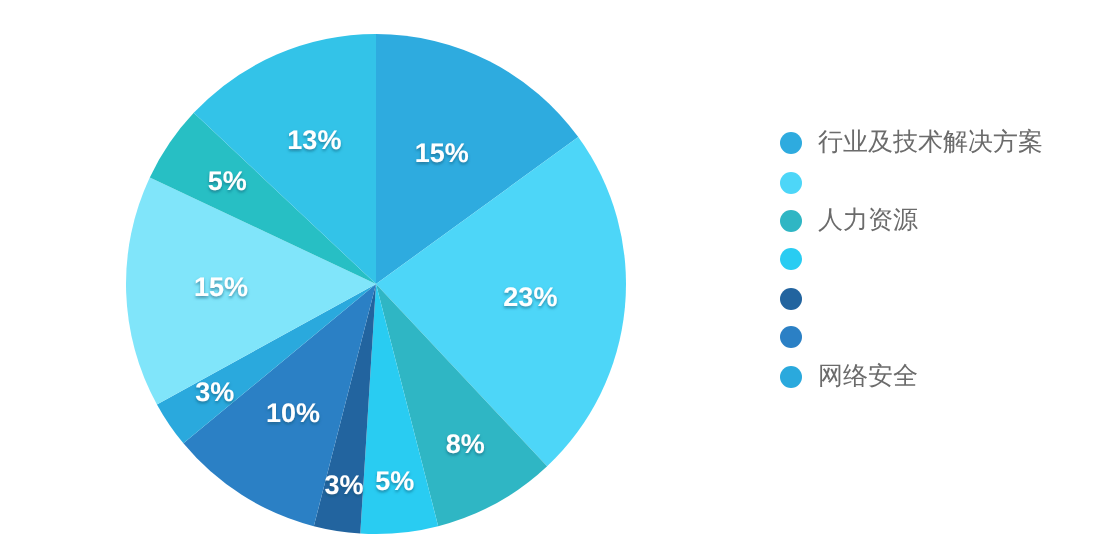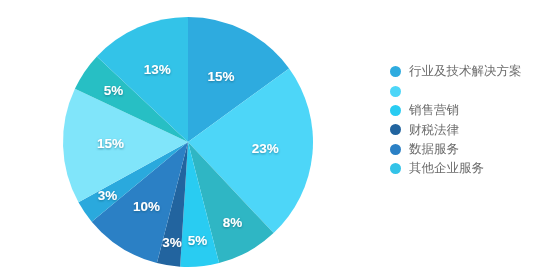--- a/index.html
+++ b/index.html
@@ -101,30 +101,31 @@
 
   <div id="legend">
       <div class="legend-item">
         <span class="legend-dot" style="background: rgb(46, 171, 223);"></span>
         <span class="legend-label">行业及技术解决方案</span>
       </div>
       <div class="legend-item">
         <span class="legend-dot" style="background: rgb(77, 214, 248);"></span>
       </div>
       <div class="legend-item">
+        <span class="legend-dot" style="background: rgb(47, 182, 196);"></span>
+        <span class="legend-label">人力资源</span>
+      </div>
+      <div class="legend-item">
         <span class="legend-dot" style="background: rgb(41, 204, 242);"></span>
-        <span class="legend-label">销售营销</span>
       </div>
       <div class="legend-item">
         <span class="legend-dot" style="background: rgb(34, 100, 159);"></span>
-        <span class="legend-label">财税法律</span>
       </div>
       <div class="legend-item">
         <span class="legend-dot" style="background: rgb(43, 128, 197);"></span>
-        <span class="legend-label">数据服务</span>
       </div>
       <div class="legend-item">
-        <span class="legend-dot" style="background: rgb(51, 195, 232);"></span>
-        <span class="legend-label">其他企业服务</span>
+        <span class="legend-dot" style="background: rgb(42, 169, 221);"></span>
+        <span class="legend-label">网络安全</span>
       </div>
     </div>
 
 </div>
 
 </body></html>

